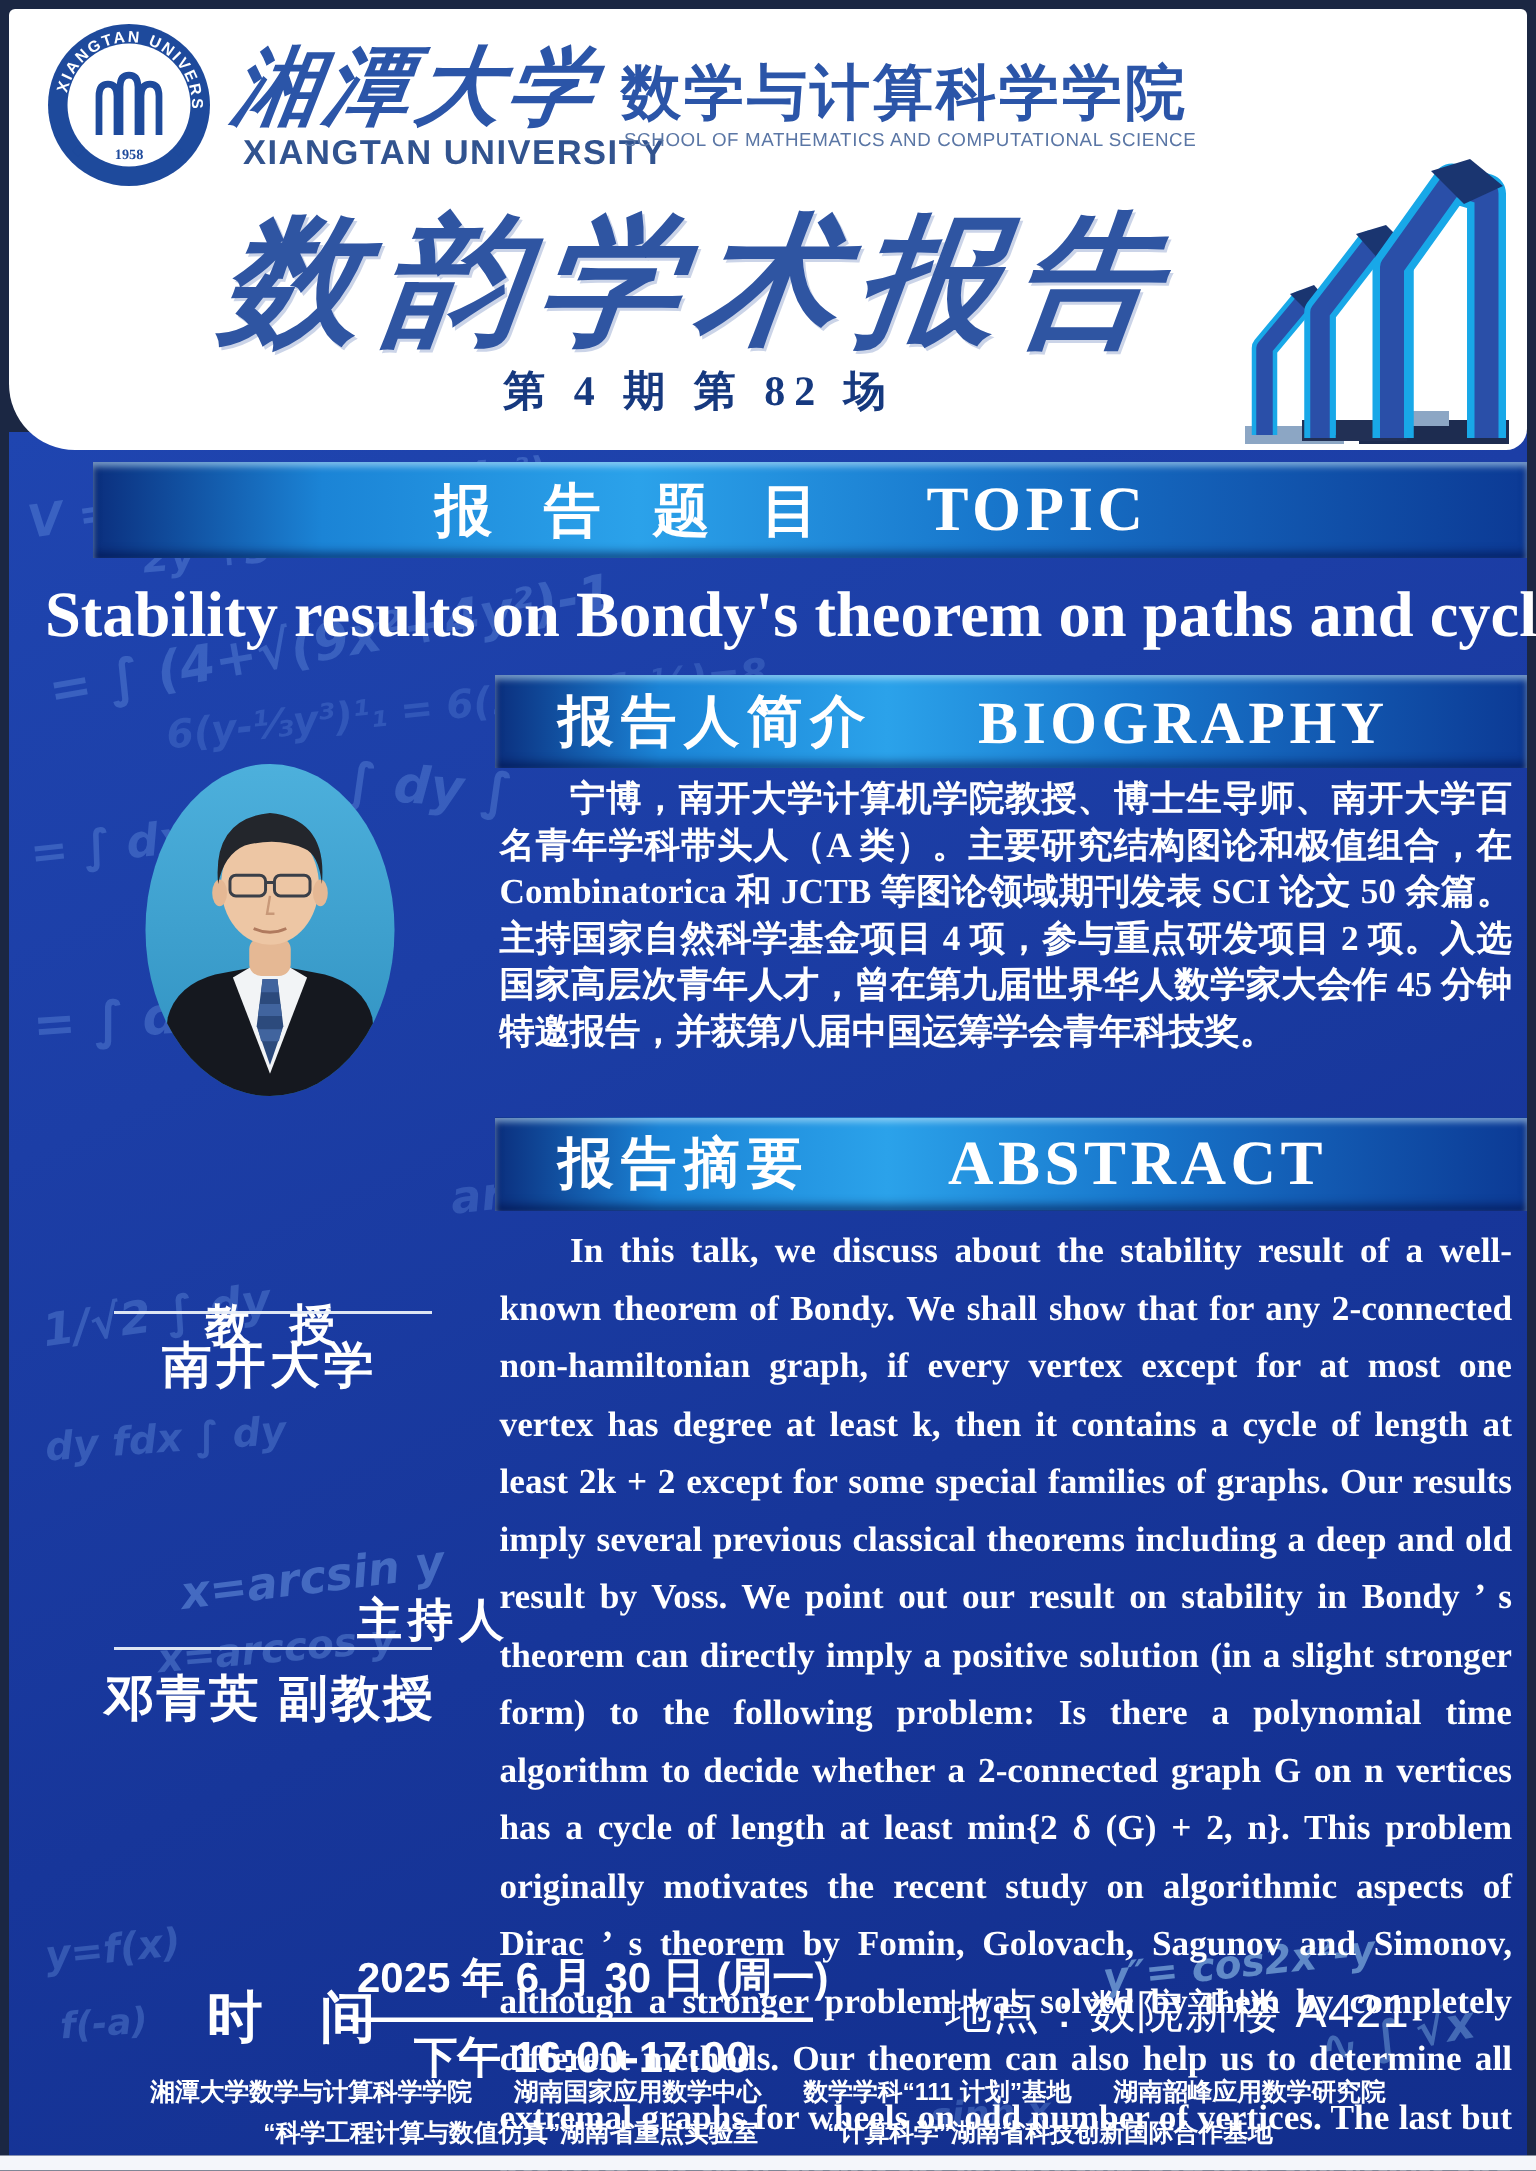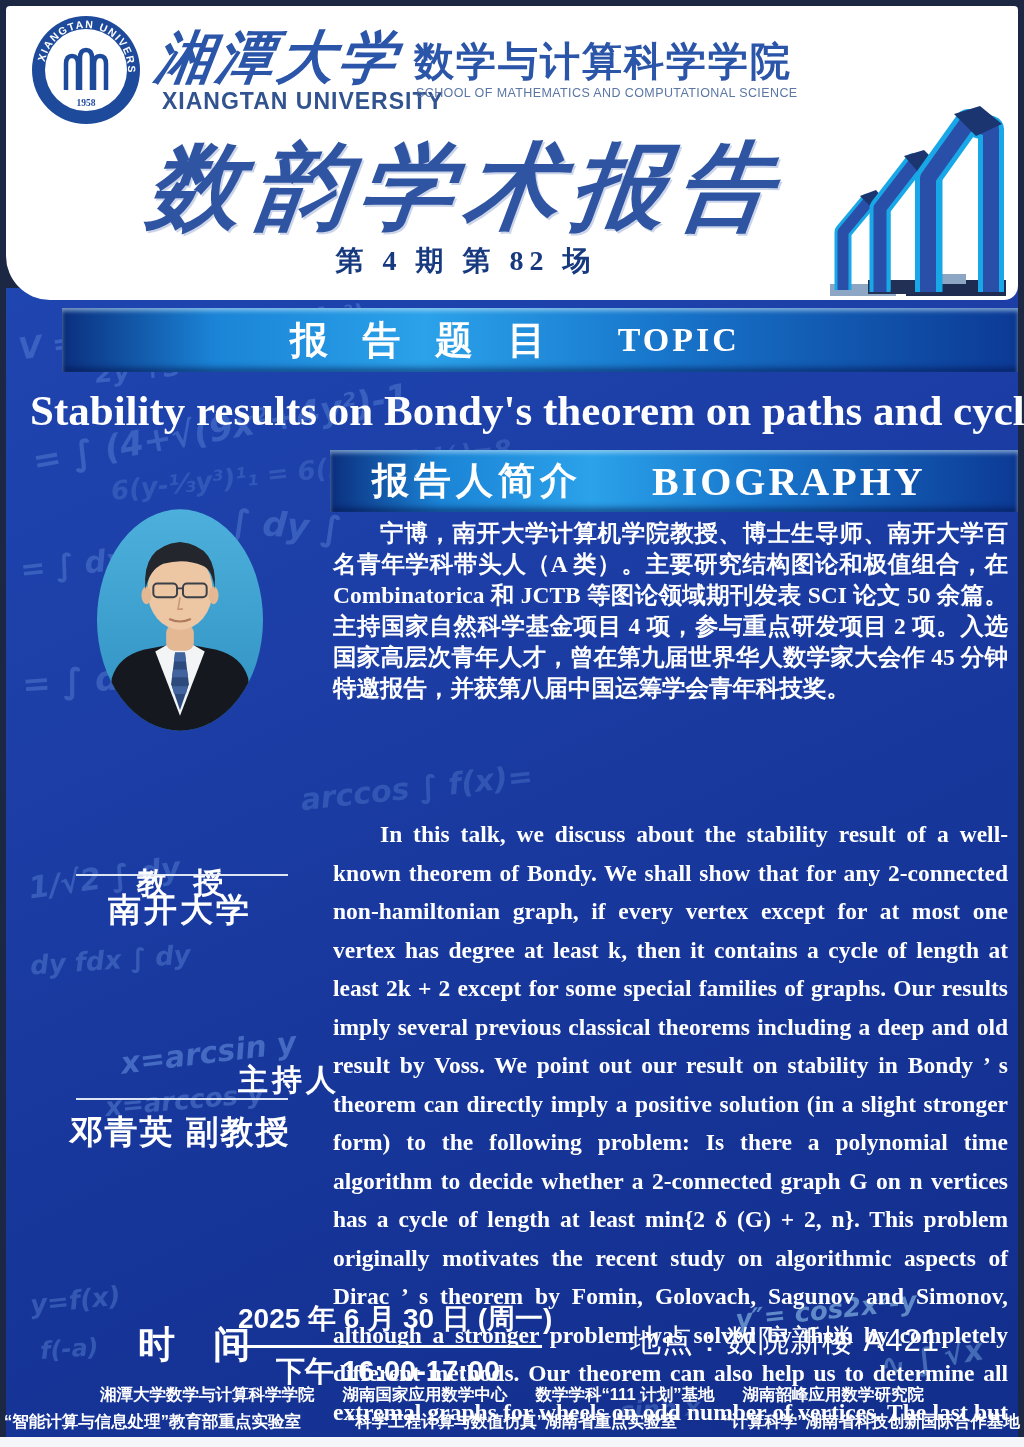--- a/index.html
+++ b/index.html
@@ -86,21 +86,21 @@
   .section-bar{
     position:absolute;right:6px;height:64px;
     background:linear-gradient(90deg,#0b2f7e 0%,#1b84d6 16%,#2ba2ea 38%,#1877cc 62%,#0c3a95 100%);
     box-shadow:inset 0 3px 4px rgba(210,240,255,.55), inset 0 -4px 6px rgba(0,15,70,.55);
     display:flex;align-items:center;color:#ffffff;
   }
   .bar-topic{left:62px;top:308px;padding-left:228px;}
   .bar-bio{left:330px;top:450px;height:62px;padding-left:42px;}
   .bar-abs{left:330px;top:745px;height:62px;padding-left:42px;}
   .bar-cn{font-size:38px;font-weight:bold;letter-spacing:12px;white-space:nowrap;}
-  .bar-en{font-size:34px;font-weight:bold;font-family:"Liberation Serif", serif;
+  .bar-en{font-size:42px;font-weight:bold;font-family:"Liberation Serif", serif;
           letter-spacing:3px;margin-left:60px;white-space:nowrap;}
   .bar-bio .bar-cn,.bar-abs .bar-cn{font-size:37px;letter-spacing:5px;}
   .bar-bio .bar-en{font-size:40px;margin-left:70px;}
   .bar-abs .bar-en{margin-left:92px;}
   
   .talk-title{
     position:absolute;left:30px;right:20px;top:386px;text-align:center;
     font-size:43px;font-weight:bold;color:#ffffff;
     font-family:"Liberation Serif", serif;white-space:nowrap;
   }
@@ -207,20 +207,24 @@
 
     <div class="talk-title">Stability results on Bondy's theorem on paths and cycles</div>
 
     <div class="section-bar bar-bio">
       <span class="bar-cn">报告人简介</span>
       <span class="bar-en">BIOGRAPHY</span>
     </div>
 
     <div class="bio-text">宁博，南开大学计算机学院教授、博士生导师、南开大学百名青年学科带头人（A 类）。主要研究结构图论和极值组合，在 Combinatorica 和 JCTB 等图论领域期刊发表 SCI 论文 50 余篇。主持国家自然科学基金项目 4 项，参与重点研发项目 2 项。入选国家高层次青年人才，曾在第九届世界华人数学家大会作 45 分钟特邀报告，并获第八届中国运筹学会青年科技奖。</div>
 
+    <div class="section-bar bar-abs">
+      <span class="bar-cn">报告摘要</span>
+      <span class="bar-en">ABSTRACT</span>
+    </div>
 
     <div class="abs-text">In this talk, we discuss about the stability result of a well-known theorem of Bondy. We shall show that for any 2-connected non-hamiltonian graph, if every vertex except for at most one vertex has degree at least k, then it contains a cycle of length at least 2k + 2 except for some special families of graphs. Our results imply several previous classical theorems including a deep and old result by Voss. We point out our result on stability in Bondy ’ s theorem can directly imply a positive solution (in a slight stronger form) to the following problem: Is there a polynomial time algorithm to decide whether a 2-connected graph G on n vertices has a cycle of length at least min{2 δ (G) + 2, n}. This problem originally motivates the recent study on algorithmic aspects of Dirac ’ s theorem by Fomin, Golovach, Sagunov and Simonov, although a stronger problem was solved by them by completely different methods. Our theorem can also help us to determine all extremal graphs for wheels on odd number of vertices. The last but not least, we shall discuss the relationship between our results and some previous problems and theorems in spectral graph theory and generalized Turán problem. In particular, we shall present some work proved by other authors which uses our results as some new tool.</div>
 
     <svg class="portrait" viewBox="0 0 170 226">
       <defs>
         <clipPath id="ovalClip">
             <ellipse cx="85" cy="113" rx="84" ry="112"></ellipse>
           </clipPath>
         <linearGradient id="photoBg" x1="0" y1="0" x2="0" y2="1">
           <stop offset="0" stop-color="#4db0dc"></stop>
@@ -271,21 +275,20 @@
     <div class="time-line">下午 16:00-17:00</div>
     <div class="location">地点：数院新楼 A421</div>
 
     <div class="footer-line footer1">
       <span>湘潭大学数学与计算科学学院</span>
       <span>湖南国家应用数学中心</span>
       <span>数学学科“111 计划”基地</span>
       <span>湖南韶峰应用数学研究院</span>
     </div>
     <div class="footer-line footer2">
-      <span>“智能计算与信息处理”教育部重点实验室</span>
       <span>“科学工程计算与数值仿真”湖南省重点实验室</span>
       <span>“计算科学”湖南省科技创新国际合作基地</span>
     </div>
   </div>
 
   <div class="white-header">
 
     <svg class="seal" viewBox="0 0 112 112">
       <circle cx="56" cy="56" r="54" fill="#1e4a9c"></circle>
       <circle cx="56" cy="56" r="41" fill="#ffffff"></circle>

